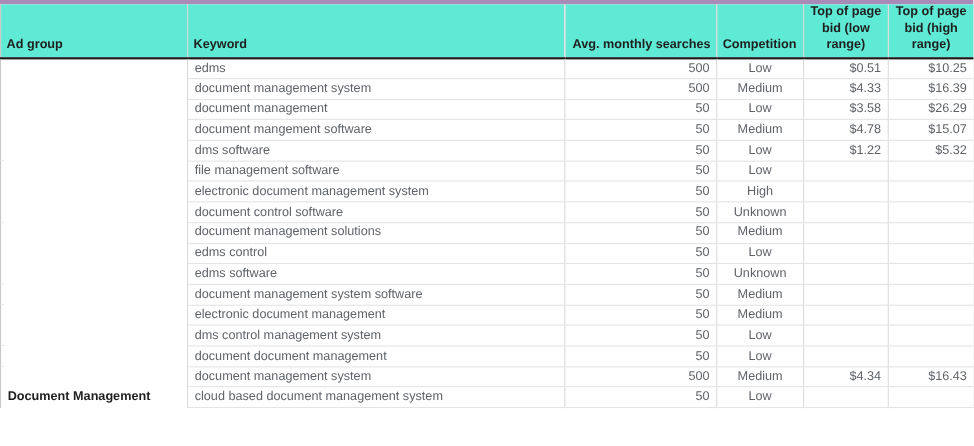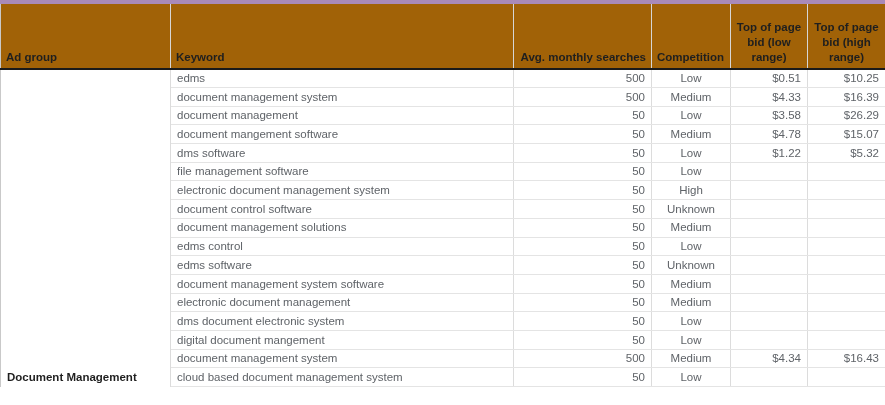--- a/index.html
+++ b/index.html
@@ -12,22 +12,22 @@
   .top-bar{height:4px;background:#a98ab8;flex:0 0 auto;}
   table{
     border-collapse:collapse;table-layout:fixed;width:885px;
     border-left:1px solid #c9c9c9;border-right:1px solid #d6d6d6;
   }
   th,td{
     box-sizing:border-box;overflow:hidden;white-space:nowrap;
     font-size:11.5px;line-height:1.25;
   }
   th{
-    background:#a16207;color:#1f1f1f;font-weight:bold;
-    height:43px;vertical-align:bottom;padding:16px 5px 3px 5px;
+    background:#5eead4;color:#1f1f1f;font-weight:bold;
+    height:43px;vertical-align:bottom;padding:0 5px 3px 5px;
     border-bottom:2px solid #1a1a1a;border-right:1px solid #d6d6d6;
     white-space:normal;
   }
   th.h-left{text-align:left;}
   th.h-right{text-align:right;margin-left:44px;}
   th.h-center{text-align:center;line-height:1.3;}
   td{
     color:#5f6368;height:18.7px;vertical-align:middle;
     border-right:1px solid #dcdcdc;border-bottom:1px solid #e4e4e4;
     padding:0 6px;
@@ -168,29 +168,29 @@
         <tr>
           <td class="c-adgroup"></td>
           <td class="c-keyword">electronic document management</td>
           <td class="c-searches">50</td>
           <td class="c-competition">Medium</td>
           <td class="c-bid"></td>
           <td class="c-bid"></td>
         </tr>
         <tr>
           <td class="c-adgroup"></td>
-          <td class="c-keyword">dms document electronic system</td>
-          <td class="c-searches">50</td>
-          <td class="c-competition">Low</td>
-          <td class="c-bid"></td>
-          <td class="c-bid"></td>
-        </tr>
-        <tr>
-          <td class="c-adgroup"></td>
-          <td class="c-keyword">digital document mangement</td>
+          <td class="c-keyword">dms control management system</td>
+          <td class="c-searches">50</td>
+          <td class="c-competition">Low</td>
+          <td class="c-bid"></td>
+          <td class="c-bid"></td>
+        </tr>
+        <tr>
+          <td class="c-adgroup"></td>
+          <td class="c-keyword">document document management</td>
           <td class="c-searches">50</td>
           <td class="c-competition">Low</td>
           <td class="c-bid"></td>
           <td class="c-bid"></td>
         </tr>
         <tr>
           <td class="c-adgroup"></td>
           <td class="c-keyword">document management system</td>
           <td class="c-searches">500</td>
           <td class="c-competition">Medium</td>

